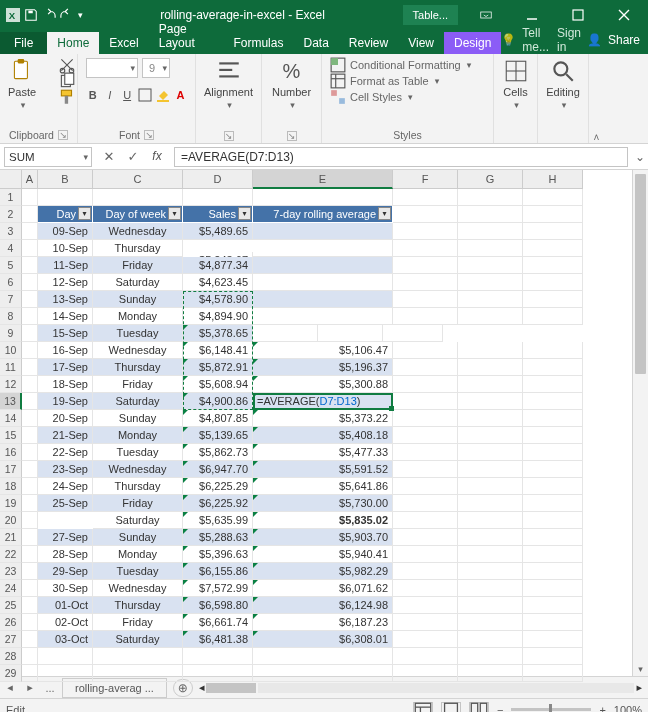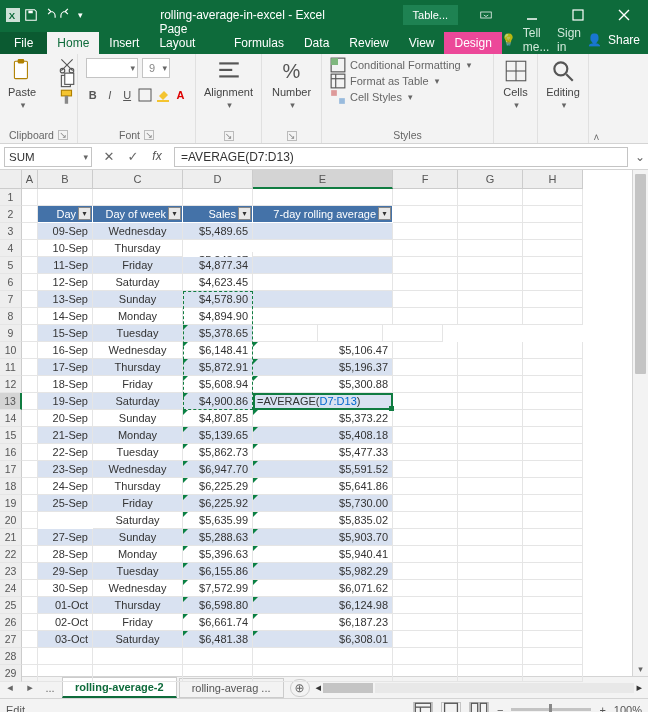--- a/index.html
+++ b/index.html
@@ -158,27 +158,27 @@
         <svg viewBox="0 0 12 12">
           <path d="M1 1l10 10M11 1L1 11" stroke="#fff" stroke-width="1.4"></path>
         </svg>
       </span>
   </div>
 </div>
 
 <div class="tabs">
   <div class="tab file">File</div>
   <div class="tab active">Home</div>
-  <div class="tab">Insert</div>
+  <div class="tab">Excel</div>
   <div class="tab">Page Layout</div>
   <div class="tab">Formulas</div>
   <div class="tab">Data</div>
   <div class="tab">Review</div>
   <div class="tab">View</div>
-  <div class="tab" style="background:#ec4899">Design</div>
+  <div class="tab" style="background:#8b5cf6">Design</div>
   <div class="tabs-right">
     <span class="bulb">💡</span>
     <span>Tell me...</span>
     <span>Sign in</span>
     <span>👤</span>
     <span class="share">Share</span>
   </div>
 </div>
 
 <div class="ribbon">
@@ -594,21 +594,21 @@
         <div class="cell band0 r tri" style="width: 140px;">$5,730.00</div>
         <div class="cell" style="width: 65px;"></div>
         <div class="cell" style="width: 65px;"></div>
         <div class="cell" style="width: 60px;"></div>
       </div>
       <div class="crow">
         <div class="cell" style="width: 16px;"></div>
         <div class="cell band1 r" style="width: 55px; margin-top: 32px;">26-Sep</div>
         <div class="cell band1 c" style="width: 90px;">Saturday</div>
         <div class="cell band1 r tri" style="width: 70px;">$5,635.99</div>
-        <div class="cell band1 r tri" style="width: 140px;">$5,835.02</div>
+        <div class="cell band1 r tri" style="width: 140px; font-weight: bold;">$5,835.02</div>
         <div class="cell" style="width: 65px;"></div>
         <div class="cell" style="width: 65px;"></div>
         <div class="cell" style="width: 60px;"></div>
       </div>
       <div class="crow">
         <div class="cell" style="width: 16px;"></div>
         <div class="cell band0 r" style="width: 55px;">27-Sep</div>
         <div class="cell band0 c" style="width: 90px;">Sunday</div>
         <div class="cell band0 r tri" style="width: 70px;">$5,288.63</div>
         <div class="cell band0 r tri" style="width: 140px;">$5,903.70</div>
@@ -703,21 +703,20 @@
     <div class="varrow" style="top:0">▴</div>
     <div class="vthumb"></div>
     <div class="varrow" style="bottom:0">▾</div>
   </div>
 </div>
 
 <div class="sheetbar">
   <span class="navbtn">◂</span>
   <span class="navbtn">▸</span>
   <span class="navbtn">...</span>
-  <div class="sheet-tab">rolling-average-2</div>
   <div class="sheet-tab inactive">rolling-averag ...</div>
   <div class="addsheet">⊕</div>
   <div class="hscroll">
     <span>◂</span>
     <div class="hthumb"></div>
       <div class="htrack"></div>
     <span>▸</span>
   </div>
 </div>
 

